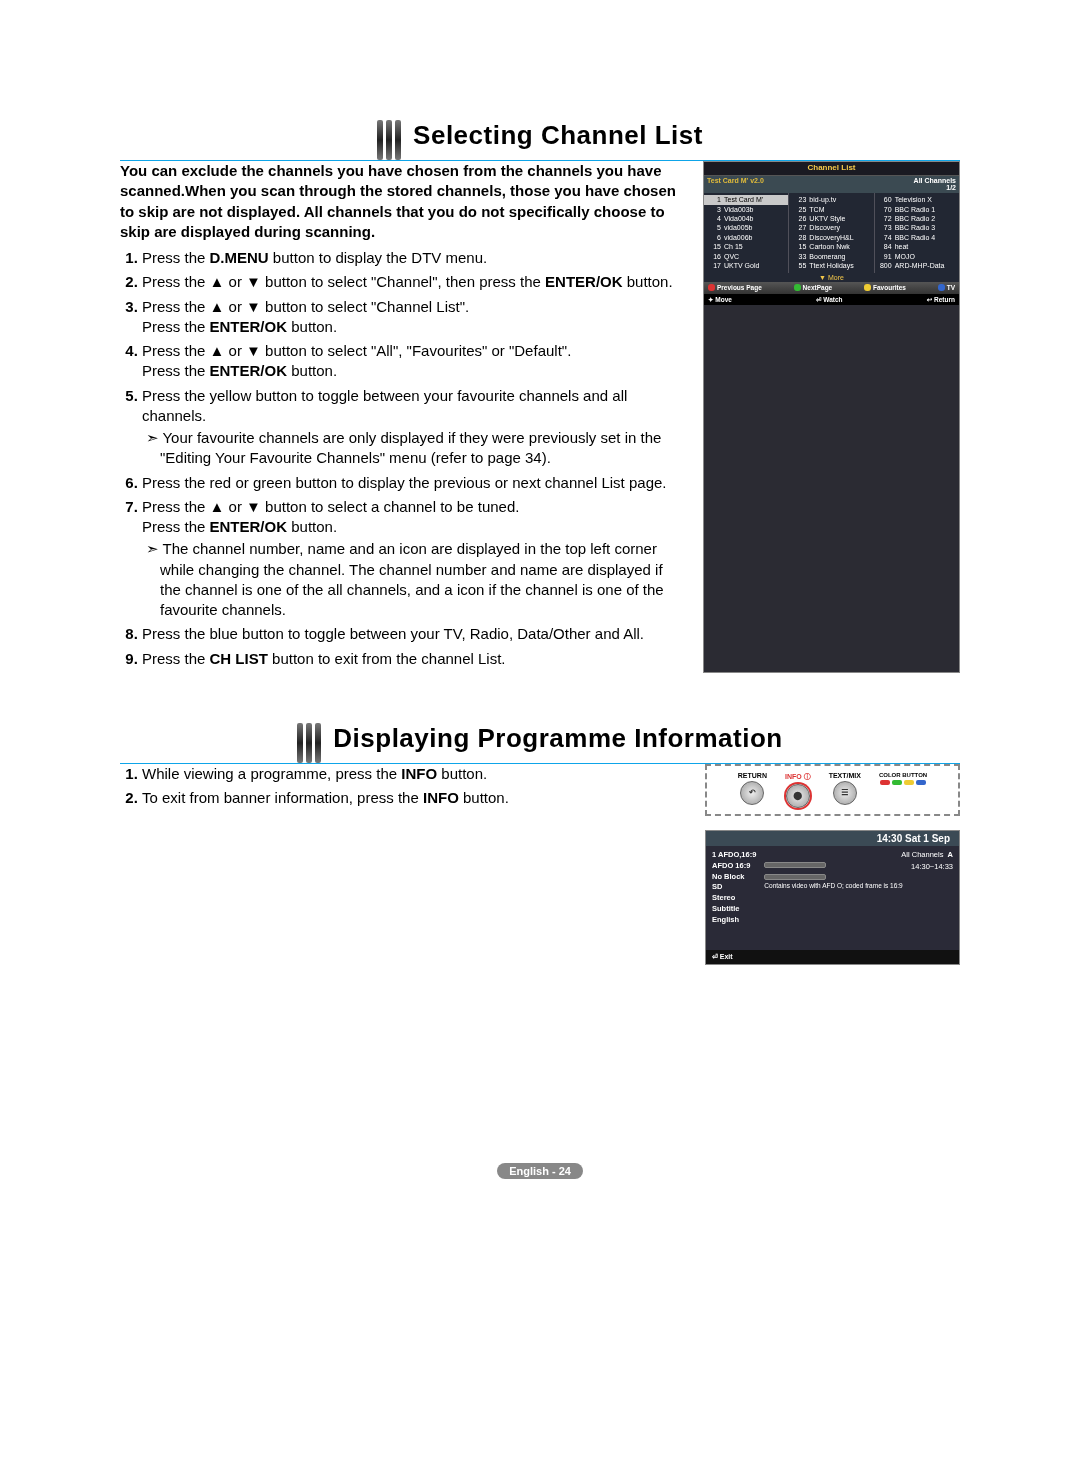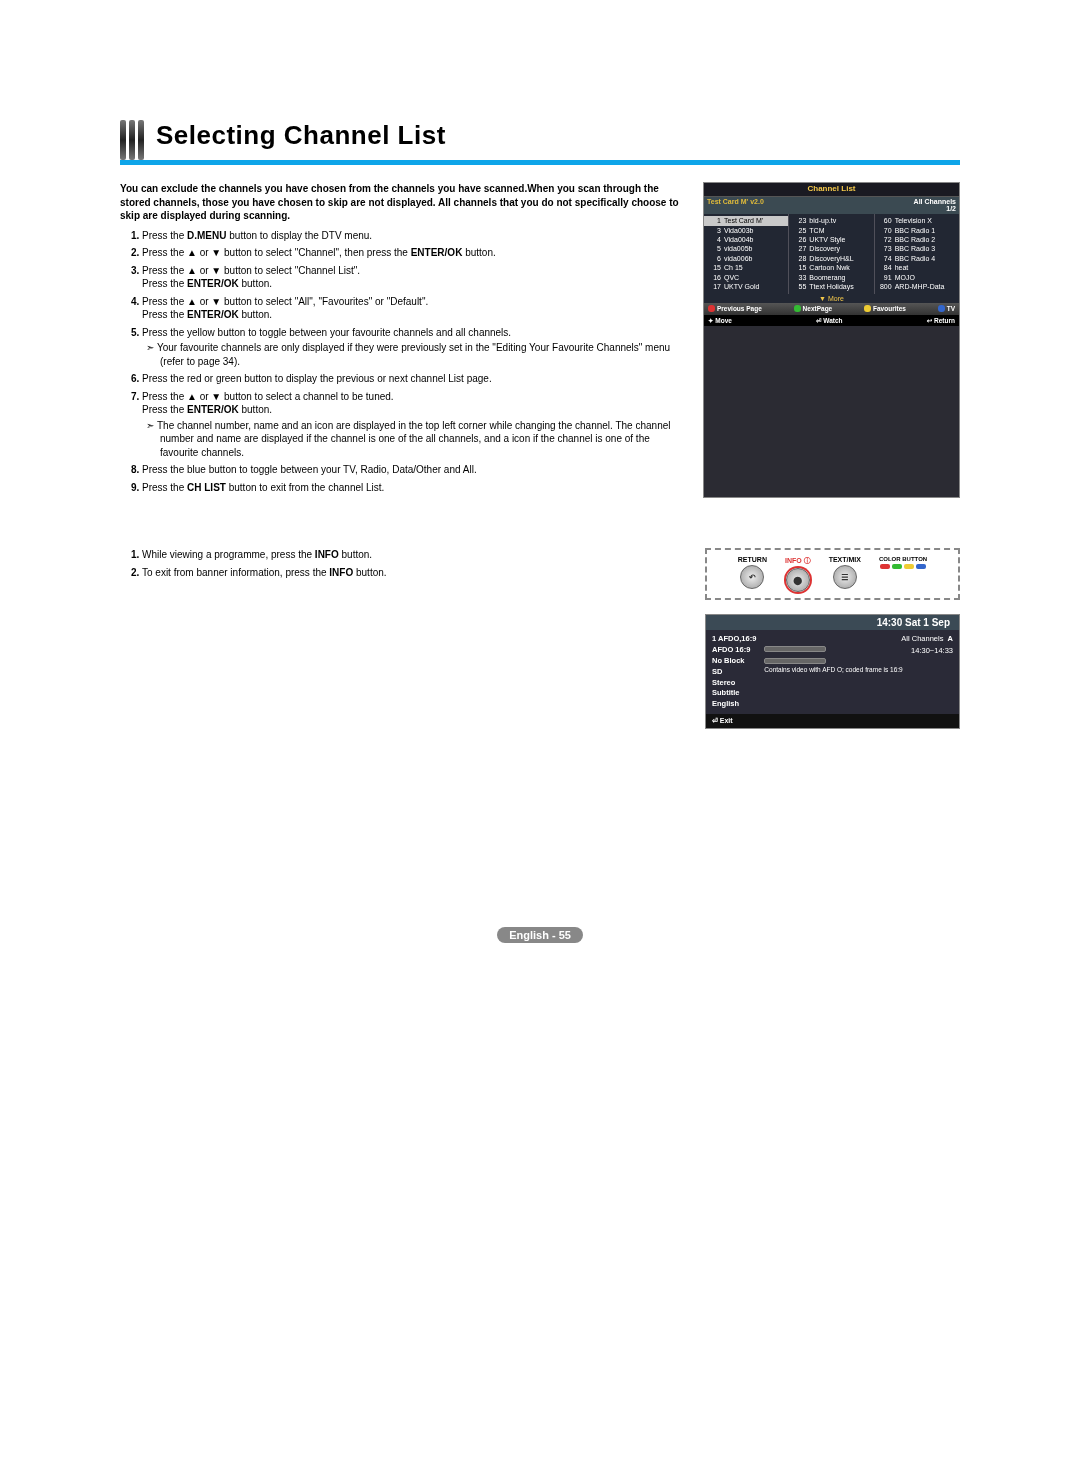--- a/index.html
+++ b/index.html
@@ -13,22 +13,23 @@
   .page {
     padding: 120px 120px 40px 120px;
     box-sizing: border-box;
   }
   .section {
     margin-bottom: 50px;
   }
   .section-header {
     display: flex;
     align-items: stretch;
-    margin-bottom: 17px;
-    border-bottom: 5px solid #0ea5e9;
+    margin-bottom: 0;
+    border-bottom: 1px solid #0ea5e9;
+    justify-content: center;
   }
   .header-bars {
     display: flex;
     gap: 3px;
     margin-right: 12px;
   }
   .bar {
     width: 6px;
     height: 40px;
     background: linear-gradient(#777,#222 50%,#777);
@@ -39,21 +40,21 @@
     font-weight: bold;
     letter-spacing: 0.5px;
     padding-bottom: 4px;
   }
   .section-body {
     display: flex;
     gap: 18px;
   }
   .text-col {
     flex: 1;
-    font-size: 10px;
+    font-size: 15px;
     line-height: 1.35;
   }
   .intro {
     font-weight: bold;
     margin: 0 0 6px 0;
   }
   ol.steps {
     margin: 0;
     padding-left: 22px;
   }
@@ -170,21 +171,21 @@
   .colorbtns .row{display:flex;gap:2px;justify-content:center;margin-top:2px;}
   .colorbtns .c{width:10px;height:5px;border-radius:2px;}
 
   .info-osd{
     font-size:7.5px;color:#fff;background:#242430;border:1px solid #888;
   }
   .info-osd .top{
     text-align:right;padding:2px 9px;background:#3b4a55;font-weight:bold;font-size:10px;
   }
   .info-osd .grid{
-    display:flex;padding:4px 6px 4px;gap:8px;
+    display:flex;padding:4px 6px 24px;gap:8px;
     background:#2a2a37;
   }
   .info-osd .lcol{font-weight:bold;line-height:1.45;}
   .info-osd .rcol{flex:1;line-height:1.45;}
   .info-osd .rrow{display:flex;justify-content:space-between;gap:6px;margin-bottom:1px;}
   .info-osd .bar{height:4px;background:#666;border:1px solid #888;flex:0 0 60px;}
   .info-osd .desc{font-size:6.5px;}
   .info-osd .foot{padding:3px 6px;font-size:7px;background:#111;font-weight:bold;}
 
   .page-num{
@@ -351,20 +352,28 @@
         <div class="legend2">
           <span>✦ <span>Move</span></span>
           <span>⏎ <span>Watch</span></span>
           <span>↩ <span>Return</span></span>
         </div>
       </div>
     </div>
   </div>
 
   <div class="section">
+    <div class="section-header">
+      <div class="header-bars">
+        <div class="bar"></div>
+          <div class="bar"></div>
+          <div class="bar"></div>
+      </div>
+      <div class="section-title">Displaying Programme Information</div>
+    </div>
     <div class="section-body">
       <div class="text-col">
         <ol class="steps">
           <li><span class="body"><span>While viewing a programme, press the </span><span class="bold">INFO</span><span> button.</span></span>
           </li>
           <li><span class="body"><span>To exit from banner information, press the </span><span class="bold">INFO</span><span> button.</span></span></li>
         </ol>
       </div>
       <div class="info-fig">
         <div class="remote">
@@ -417,14 +426,14 @@
                 </div>
               <div class="desc">Contains video with AFD O; coded frame is 16:9</div>
             </div>
           </div>
           <div class="foot">⏎ <span>Exit</span></div>
         </div>
       </div>
     </div>
   </div>
 
-  <div class="page-num"><span>English - 55</span></div>
+  <div class="page-num"><span>English - 24</span></div>
 </div>
 
 </body></html>

